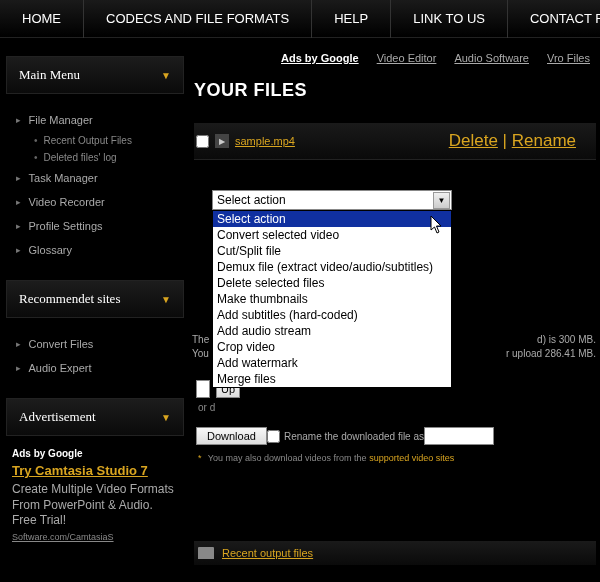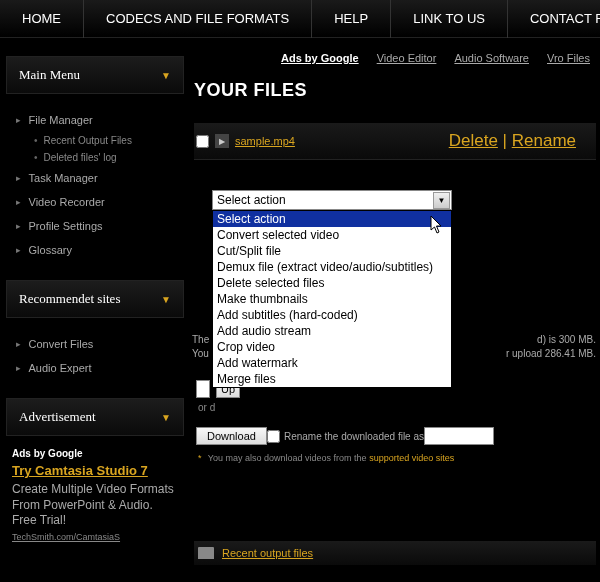--- a/index.html
+++ b/index.html
@@ -226,21 +226,21 @@
     </div>
 
     <div class="side-section">
       <span class="side-section-title">Advertisement</span>
       <span class="chev">▼</span>
     </div>
     <div class="ad-block">
       <div class="ad-byline">Ads by Google</div>
       <a class="ad-title">Try Camtasia Studio 7</a>
       <div class="ad-desc">Create Multiple Video Formats From PowerPoint &amp; Audio. Free Trial!</div>
-      <a class="ad-link">TechSmith.com/CamtasiaS</a>
+      <a class="ad-link">Software.com/CamtasiaS</a>
     </div>
   </aside>
 
   <main class="main">
     <div class="ad-row">
       <a class="bold">Ads by Google</a>
       <a>Video Editor</a>
       <a>Audio Software</a>
       <a>Vro Files</a>
     </div>

